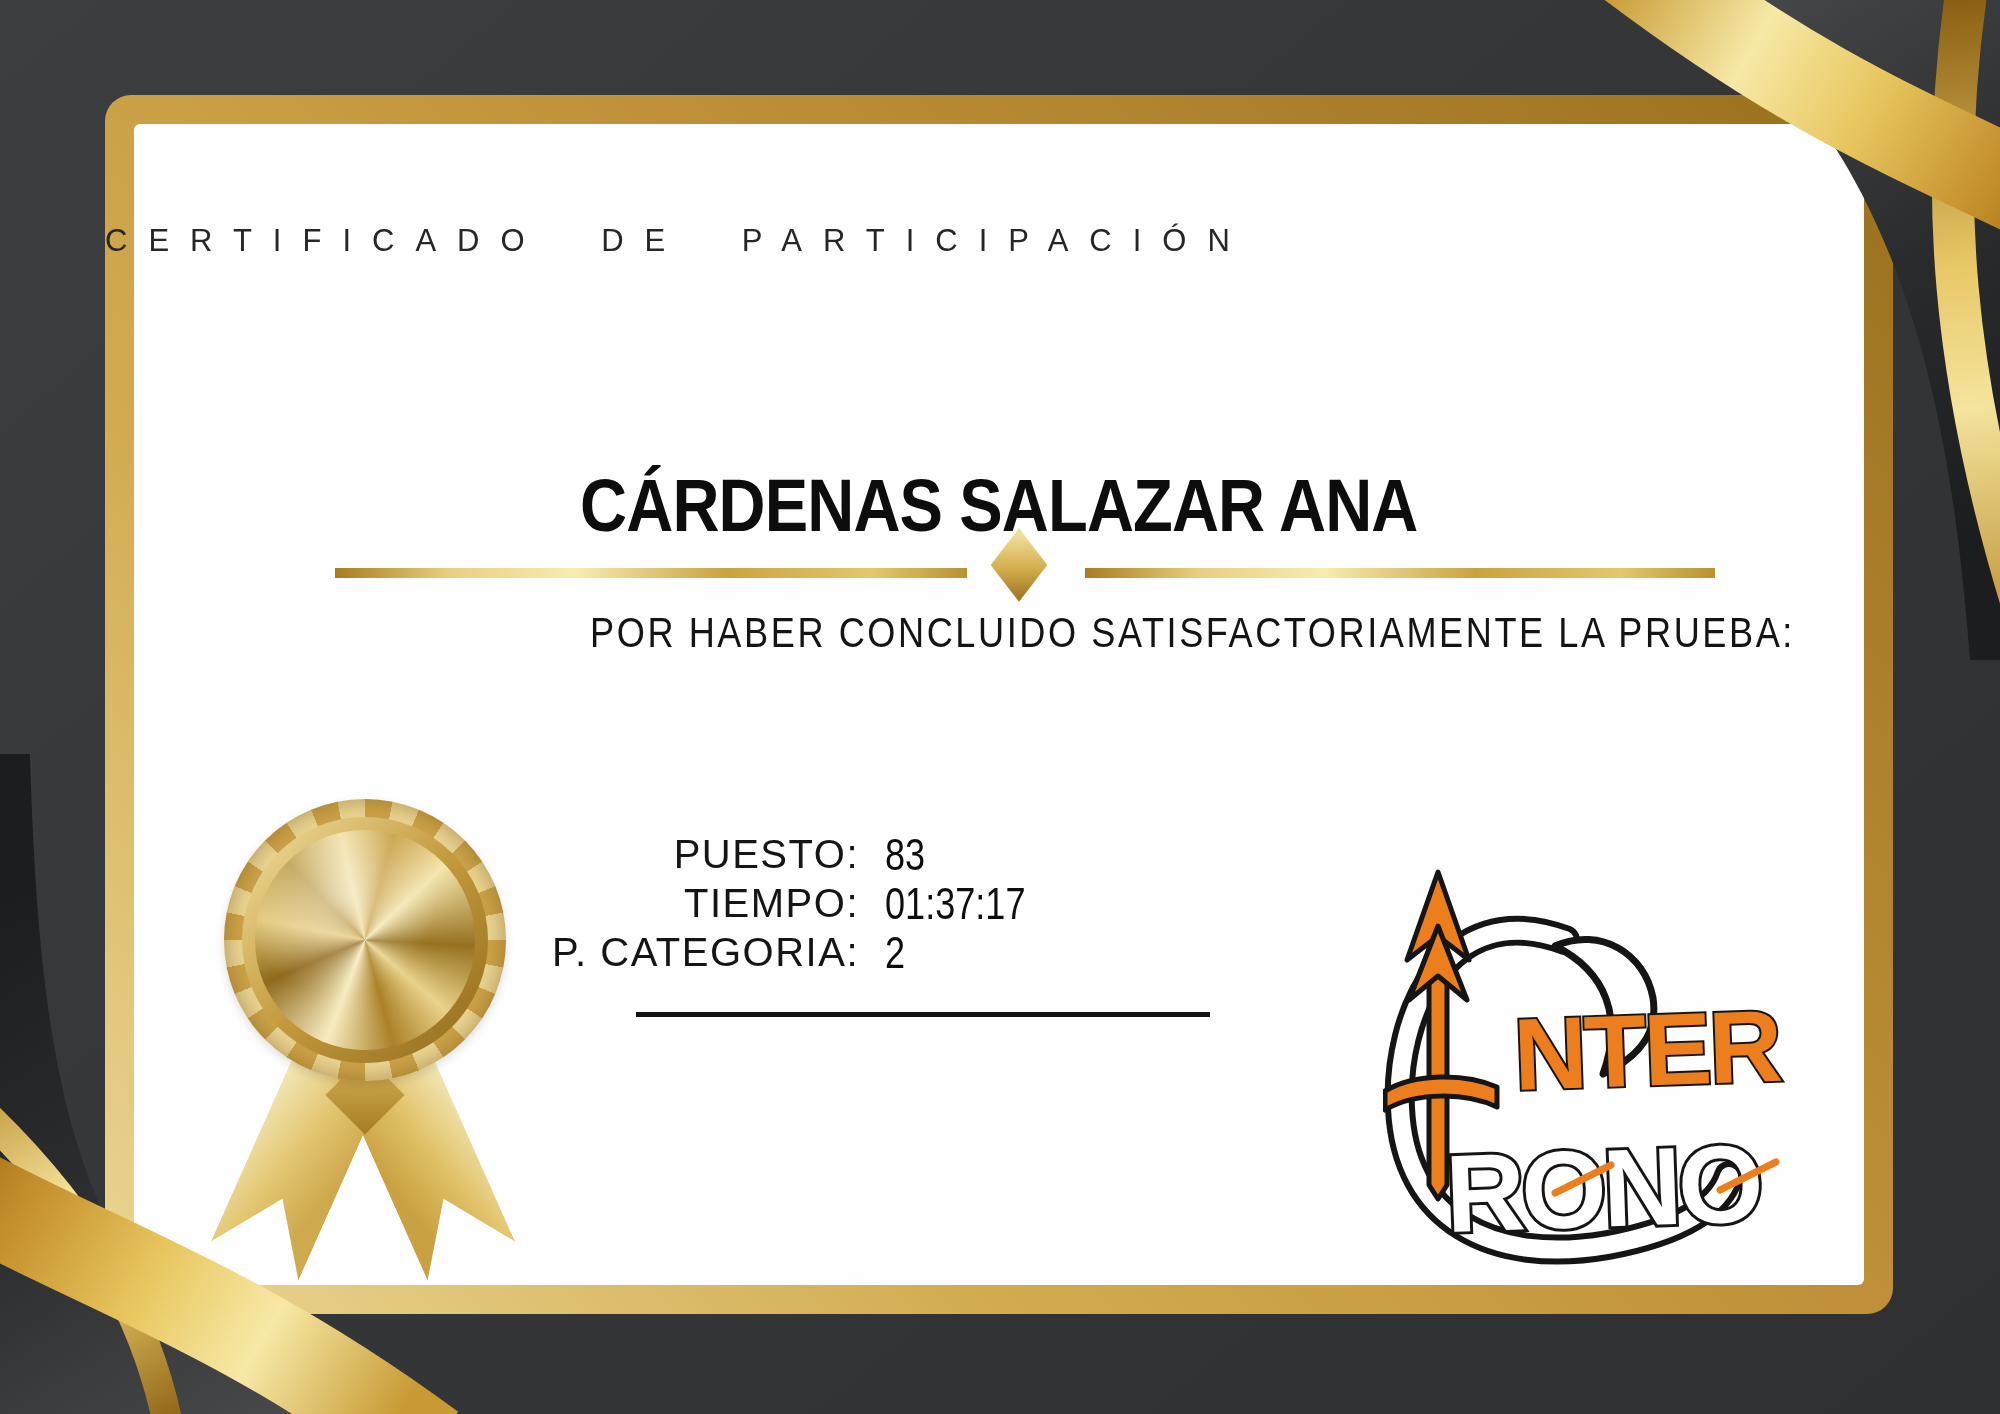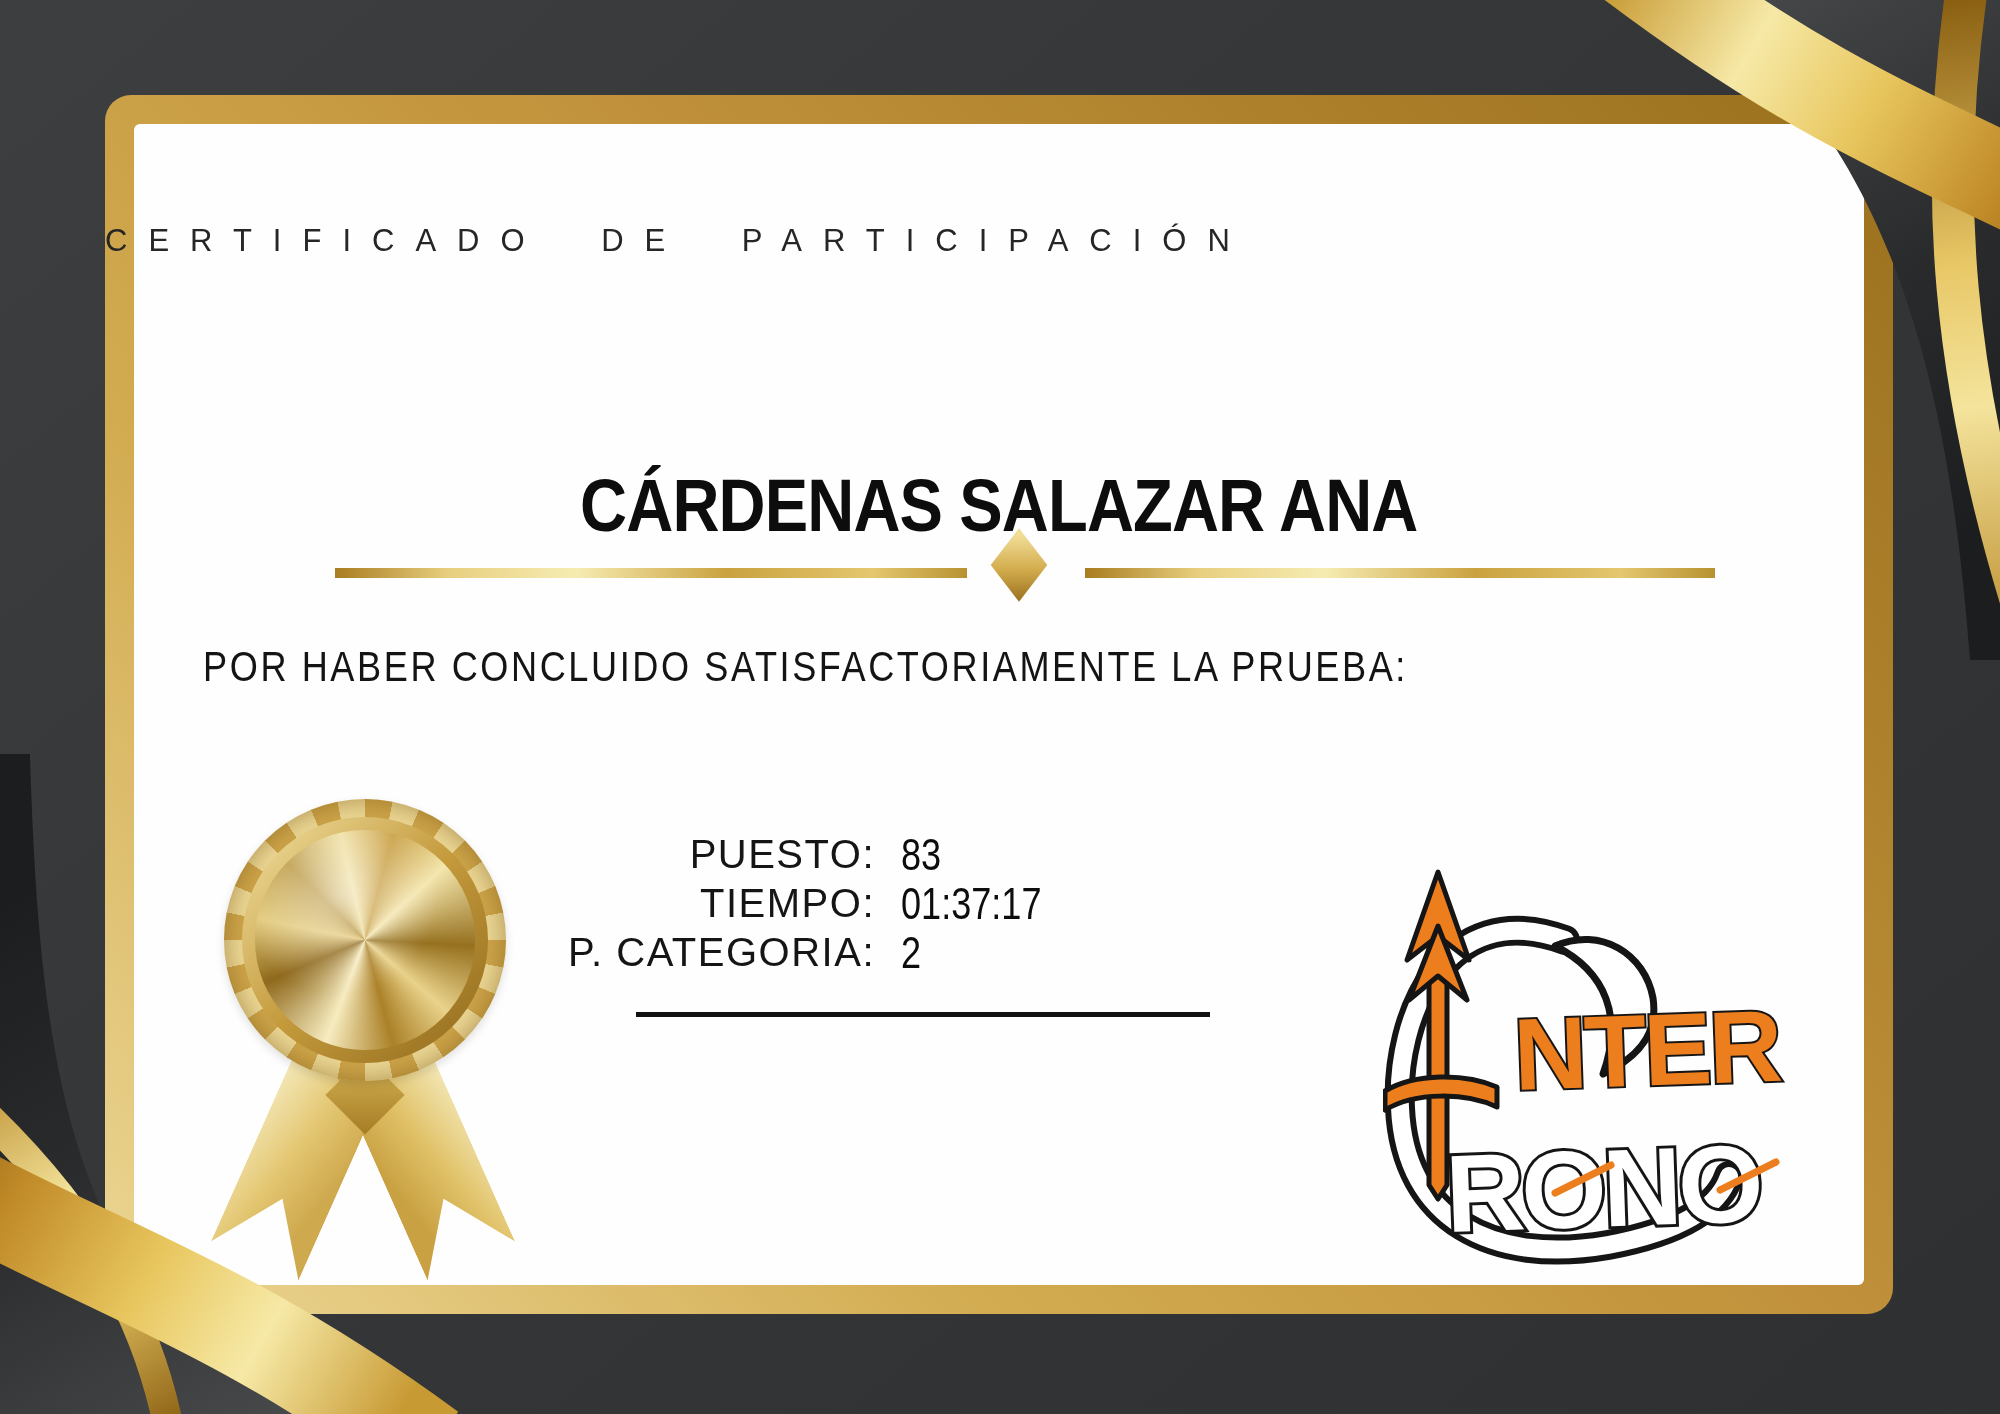--- a/index.html
+++ b/index.html
@@ -17,25 +17,25 @@
   .cert-name{position:absolute;left:0;top:368px;width:100%;text-align:center;
         font-size:74px;color:#0d0d0d;font-weight:700;white-space:nowrap;}
   .cert-name span{display:inline-block;transform:scaleX(0.88);letter-spacing:-1px;}
   .divider-line{position:absolute;top:473px;height:10px;
         background:linear-gradient(90deg,#a97c1f,#e8cf7f 18%,#f6ecb2 38%,#caa23f 62%,#e4c76f 85%,#b89230);}
   .divider-line.left{left:230px;width:632px;}
   .divider-line.right{left:980px;width:630px;}
   .diamond{position:absolute;left:894px;top:450px;width:40px;height:40px;
         transform:scaleY(1.3) rotate(45deg);
         background:linear-gradient(135deg,#f0dd96 10%,#d4ad4f 55%,#9a701d 100%);}
-  .cert-subtitle{position:absolute;left:0;top:548px;width:100%;text-align:left;
+  .cert-subtitle{position:absolute;left:0;top:514px;width:100%;text-align:right;
         font-size:42px;color:#141414;font-weight:400;white-space:nowrap;}
   .cert-subtitle span{display:inline-block;transform:scaleX(0.86);letter-spacing:3px;}
   
-  .details{position:absolute;left:320px;top:735px;width:660px;}
+  .details{position:absolute;left:304px;top:735px;width:660px;}
   .detail-row{display:flex;height:49px;align-items:center;}
   .detail-label{flex:0 0 450px;text-align:right;font-size:40px;color:#151515;letter-spacing:1.5px;}
   .detail-value{margin-left:26px;font-size:44px;color:#0d0d0d;transform:scaleX(0.82);transform-origin:left center;white-space:nowrap;}
   .sig-line{position:absolute;left:531px;top:917px;width:574px;height:5px;background:#121212;}
   
   .medal{position:absolute;left:80px;top:660px;width:380px;height:480px;}
   .m-ribbon{position:absolute;width:96px;height:228px;
         background:linear-gradient(105deg,#f6ecc0,#e3c671 45%,#cfa94e 80%);
         clip-path:polygon(0 0,100% 0,100% 100%,50% 70%,0 100%);}
   .m-ribbon.rl{left:68px;top:288px;transform:rotate(24deg);}

